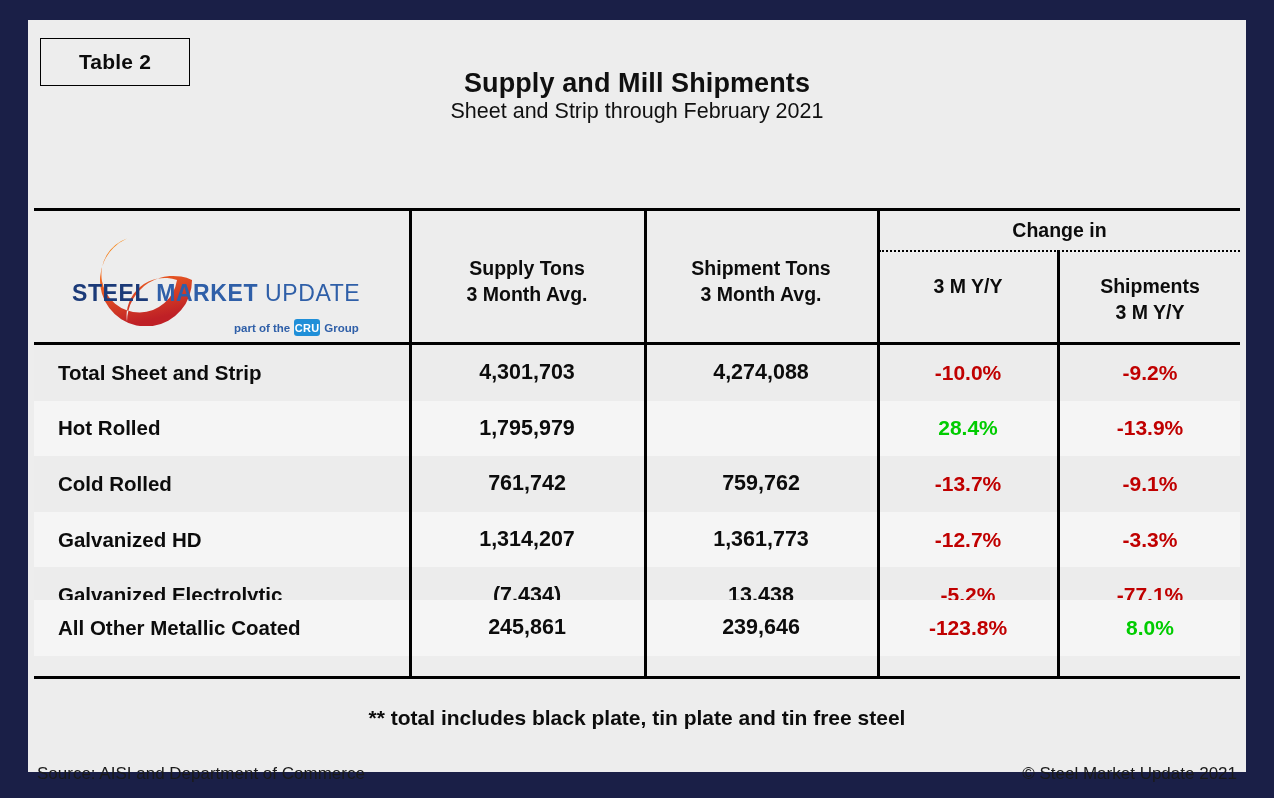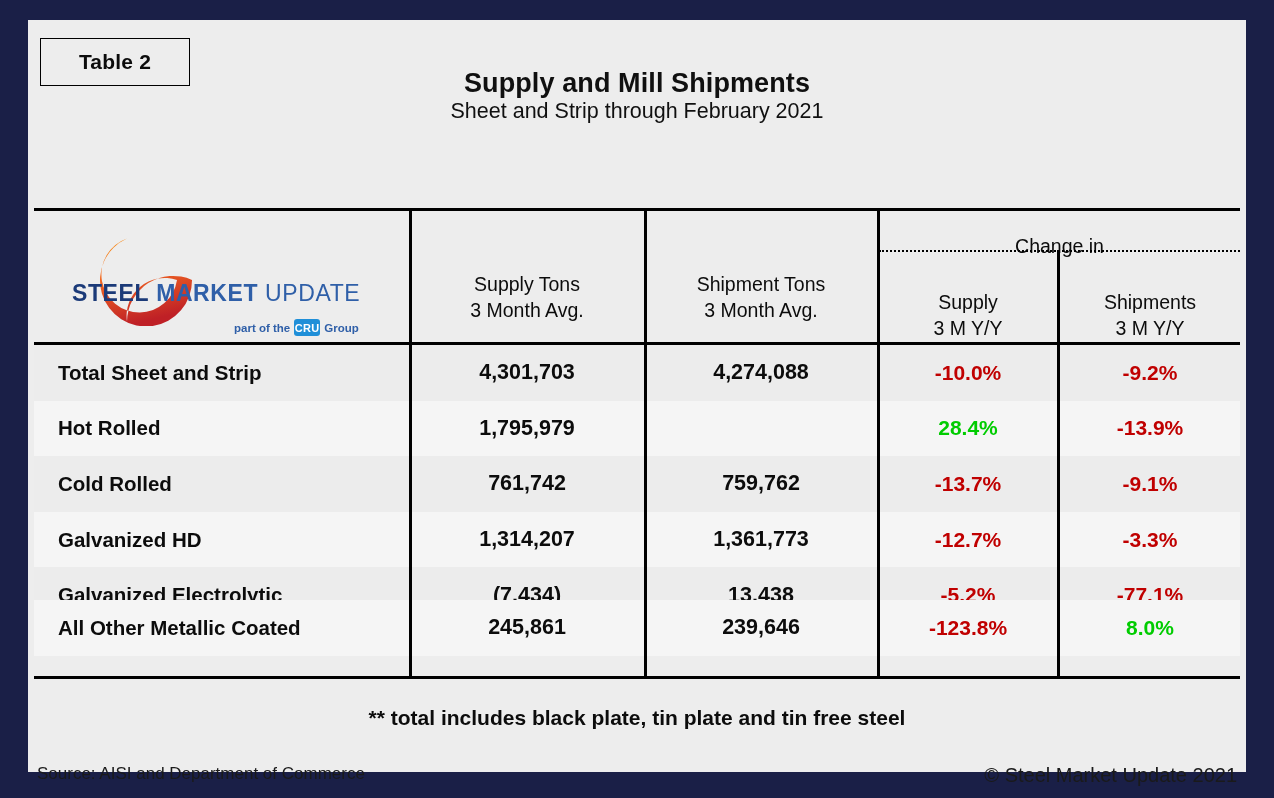--- a/index.html
+++ b/index.html
@@ -116,24 +116,23 @@
     top: 42px;
     width: 361px;
     border-top: 2px dotted #000;
   }
 
   
   .hcell {
     position: absolute;
     text-align: center;
     font-size: 19.5px;
-    font-weight: normal;
+    font-weight: bold;
     color: #0c0c0c;
     line-height: 1.32;
-    margin-top: 16px;
   }
   .h-supply-tons   { left: 378px; top: 48px;  width: 230px; }
   .h-ship-tons     { left: 613px; top: 48px;  width: 228px; }
   .h-change-in     { left: 845px; top: 10px;  width: 361px; }
   .h-chg-supply    { left: 846px; top: 66px;  width: 176px; }
   .h-chg-ship      { left: 1026px;top: 66px;  width: 180px; }
 
   
   #logo {
     position: absolute;
@@ -261,21 +260,21 @@
     position: absolute;
     left: 9px;
     top: 744px;
     font-size: 17px;
     color: #1a1a1a;
   }
   #src-right {
     position: absolute;
     right: 9px;
     top: 744px;
-    font-size: 20px;
+    font-size: 17px;
     color: #1a1a1a;
   }
 </style>
 </head>
 <body>
 
 <div id="frame">
   <div id="card">
 
     <div id="table2-badge">
@@ -341,21 +340,20 @@
       <div class="hcell h-supply-tons">
         <div>Supply Tons</div>
         <div>3 Month Avg.</div>
       </div>
       <div class="hcell h-ship-tons">
         <div>Shipment Tons</div>
         <div>3 Month Avg.</div>
       </div>
       <div class="hcell h-change-in">Change in</div>
       <div class="hcell h-chg-supply">
-        <div>Supply</div>
         <div>3 M   Y/Y</div>
       </div>
       <div class="hcell h-chg-ship">
         <div>Shipments</div>
         <div>3 M   Y/Y</div>
       </div>
 
       <div id="logo">
         <svg id="logo-arc" width="120" height="92" viewBox="0 0 120 92">
           <defs>

